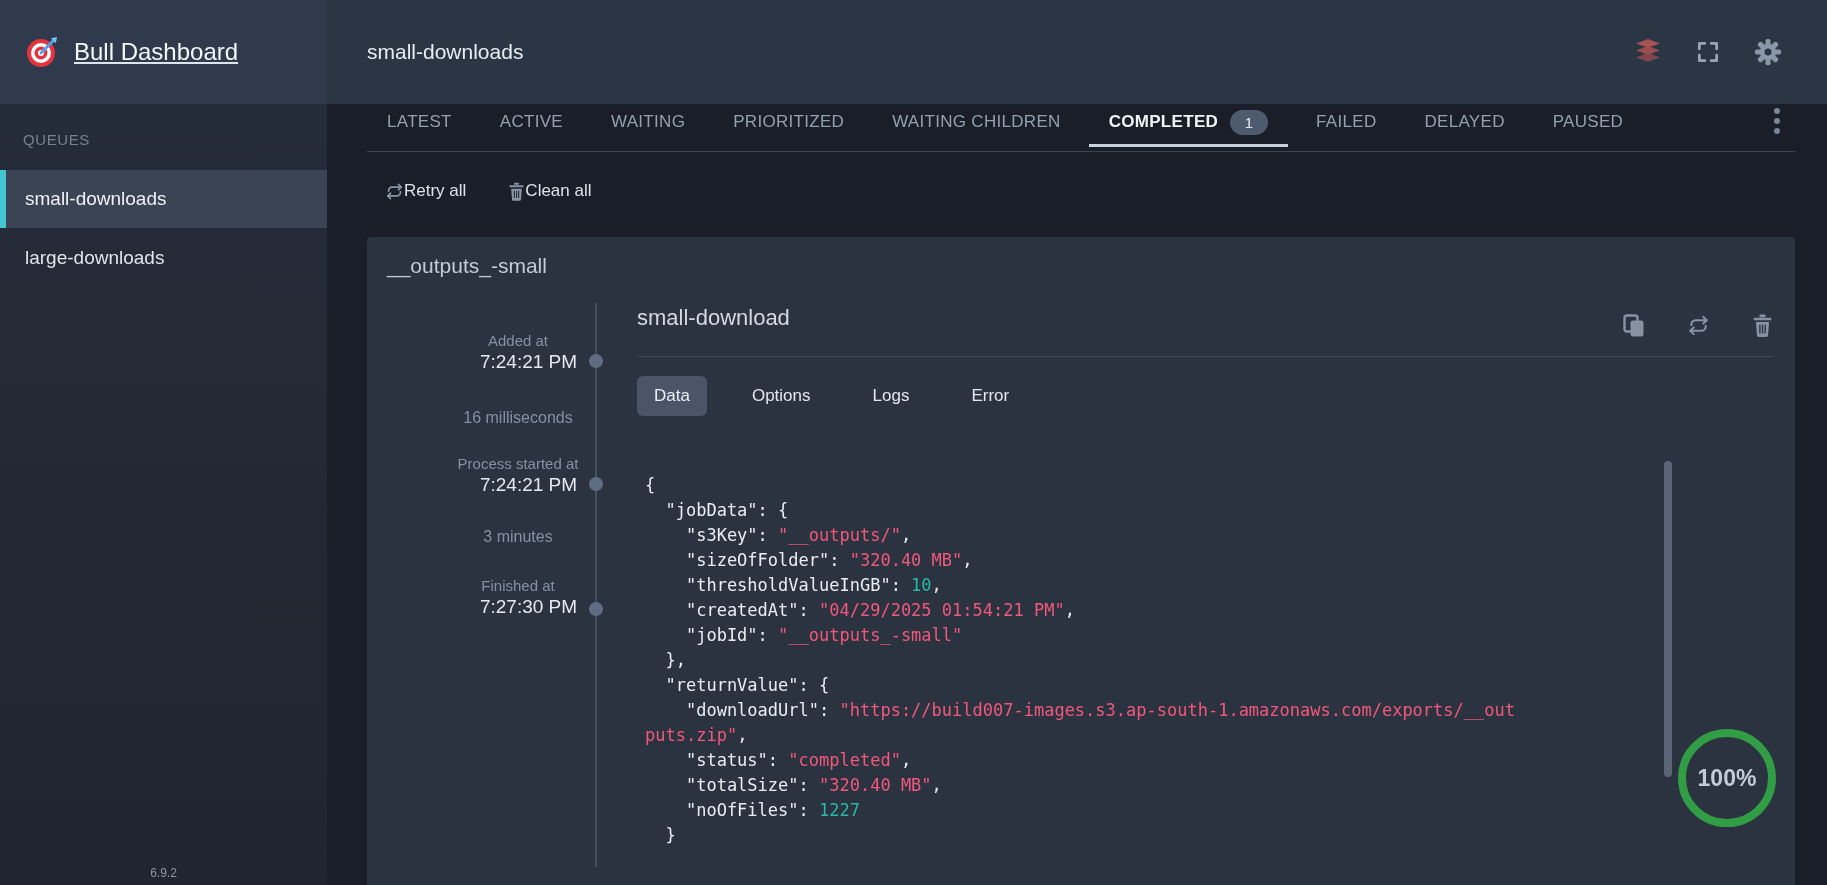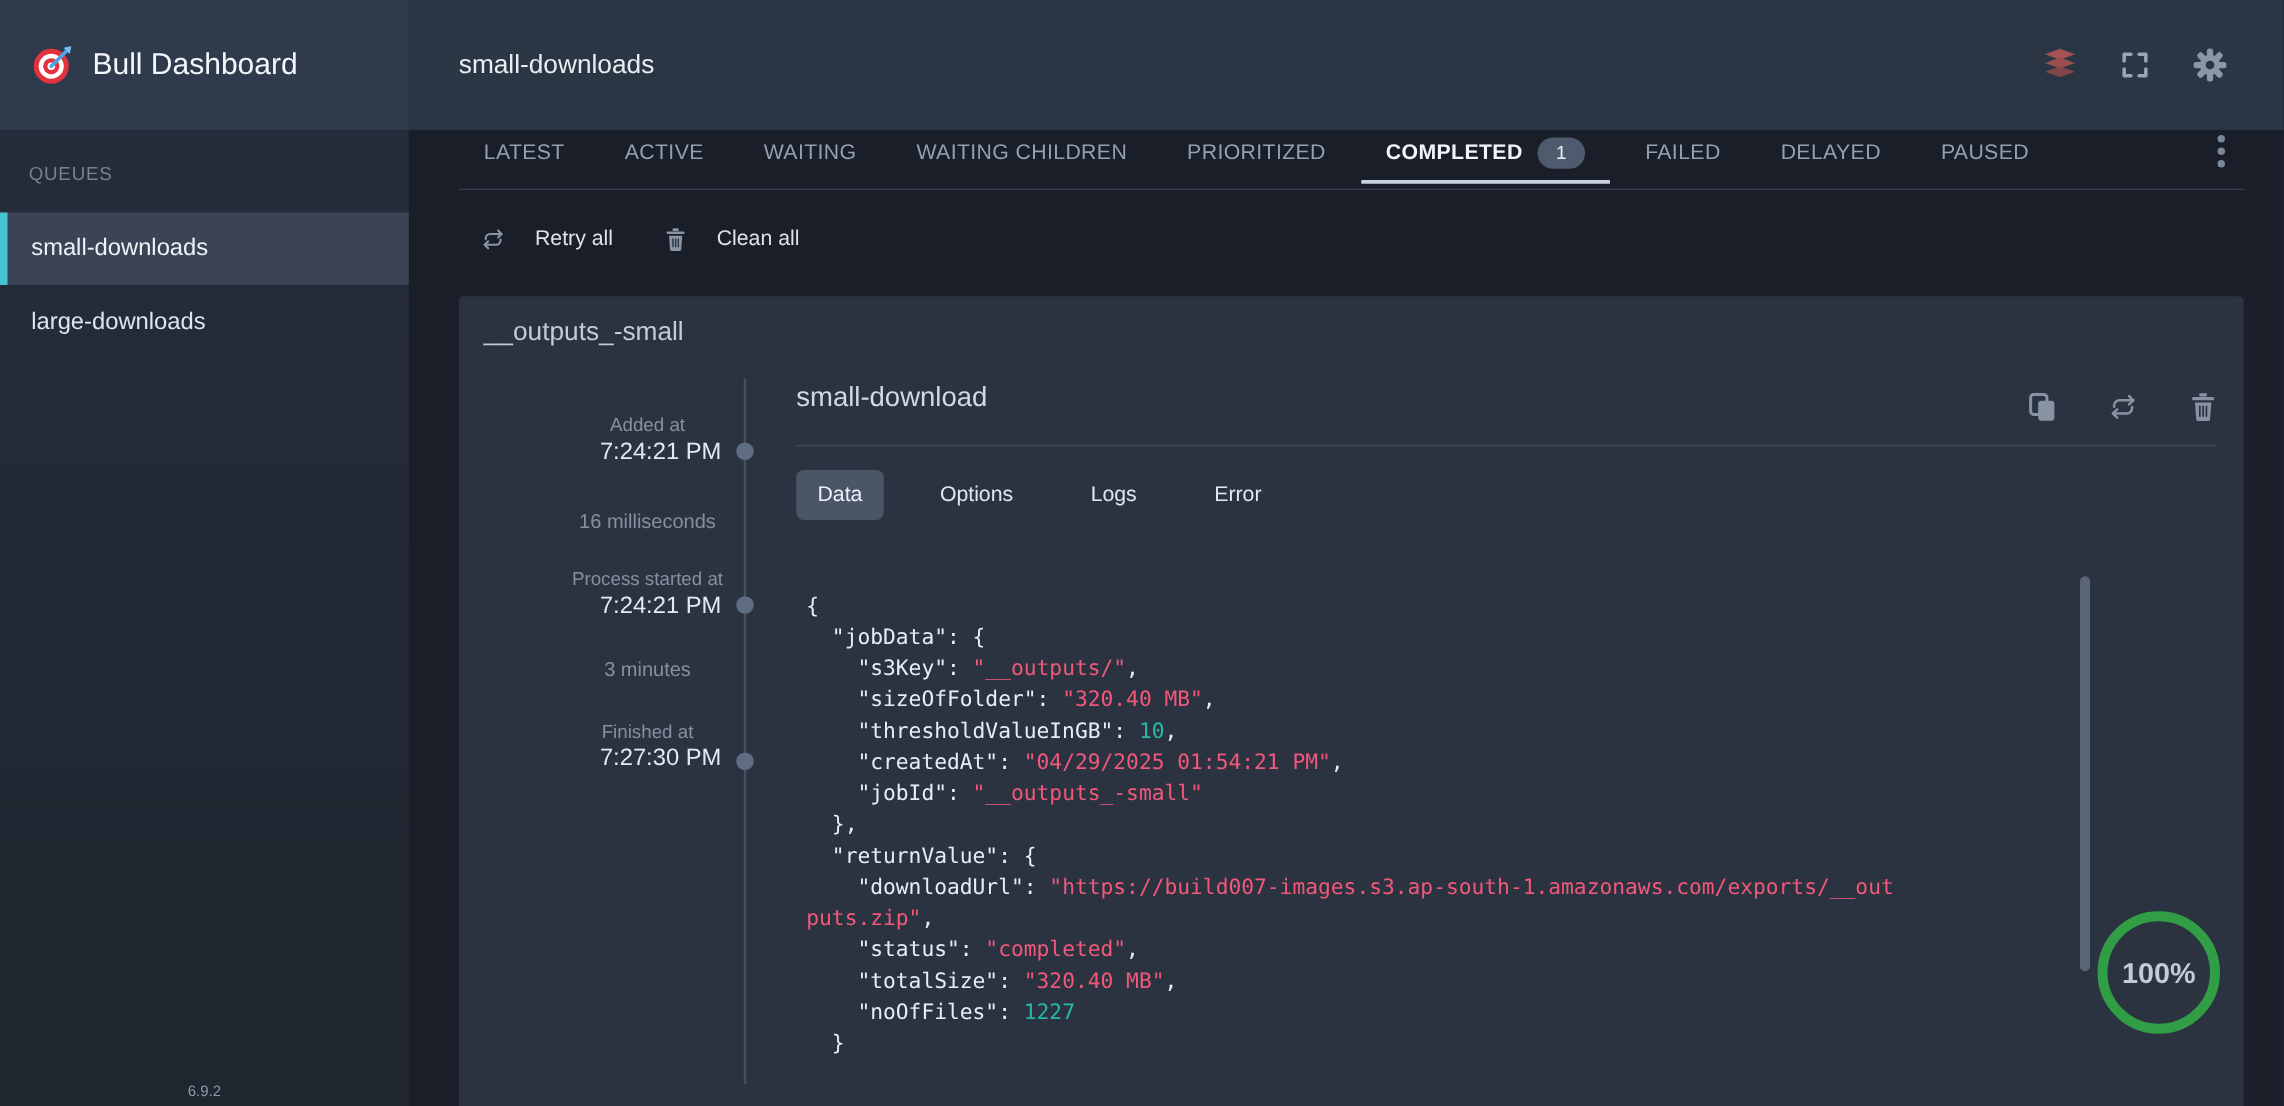--- a/index.html
+++ b/index.html
@@ -4,21 +4,21 @@
 <style>
   html,body{margin:0;padding:0;}
   body{width:1827px;height:885px;position:relative;background:#191e28;
        font-family:"Liberation Sans",sans-serif;overflow:hidden;color:#dfe5ec;}
   svg{display:block;}
 
   
   .sidebar{position:absolute;left:0;top:0;width:327px;height:885px;
            background:linear-gradient(180deg,#262d3b 0%,#20262f 100%);}
   .logo-block{position:absolute;left:0;top:0;width:327px;height:104px;background:#2f3b4c;
-              display:flex;align-items:center;gap:14px;padding-left:24px;box-sizing:border-box;}
+              display:flex;align-items:center;gap:14px;padding-left:24px;box-sizing:border-box;text-decoration:underline;}
   .logo-title{font-size:24px;color:#f3f6fa;}
   .section-label{position:absolute;top:131px;left:23px;font-size:15px;letter-spacing:.6px;color:#76818f;}
   .queue-item{position:absolute;left:0;width:327px;height:58px;display:flex;align-items:center;
               padding-left:25px;box-sizing:border-box;font-size:19px;color:#dfe5ec;cursor:pointer;}
   .queue-item.active{top:170px;background:#3a4455;border-left:6px solid #44c5d2;padding-left:19px;color:#eef2f6;}
   .queue-item.plain{top:229px;}
   .version{position:absolute;bottom:5px;left:0;width:327px;text-align:center;font-size:12px;color:#8d98a6;}
 
   
   .header{position:absolute;left:327px;top:0;width:1500px;height:104px;background:#2b3645;
@@ -34,21 +34,21 @@
   .tab.first{margin-left:40px;}
   .tab.active{color:#f1f4f8;font-weight:bold;}
   .tab.active::after{content:"";position:absolute;left:0;right:0;bottom:-1px;height:3px;background:#c9d1dc;}
   .badge{margin-left:12px;min-width:38px;height:25px;border-radius:13px;background:#4e5b6e;color:#e9eef4;
          font-size:15px;font-weight:normal;display:flex;align-items:center;justify-content:center;}
   .kebab{margin-left:auto;margin-right:46px;cursor:pointer;}
   .content-divider{position:absolute;left:367px;top:151px;width:1428px;height:1px;background:#39424e;}
 
   
   .actions{position:absolute;left:385px;top:181px;display:flex;align-items:center;gap:42px;}
-  .action{display:flex;align-items:center;gap:24px;font-size:17px;color:#dde3ea;cursor:pointer;}
+  .action{display:flex;align-items:center;gap:0;font-size:17px;color:#dde3ea;cursor:pointer;}
   .action svg{color:#8895a6;}
 
   
   .card{position:absolute;left:367px;top:237px;width:1428px;height:766px;background:#2b3340;border-radius:4px;}
   .card-title{position:absolute;left:20px;top:17px;font-size:21px;color:#c3cbd6;}
 
   .tl-line{position:absolute;left:228px;top:66px;width:2px;height:564px;background:#454f60;}
   .tl-entry{position:absolute;left:0;width:206px;text-align:center;margin-left:48px;}
   .tl-label{font-size:15px;color:#8591a0;line-height:19px;}
   .tl-time{font-size:19px;color:#e3e9f0;line-height:23px;padding-left:21px;}
@@ -142,24 +142,24 @@
   <div class="tab first">
       <span>LATEST</span>
     </div>
   <div class="tab">
       <span>ACTIVE</span>
     </div>
   <div class="tab">
       <span>WAITING</span>
     </div>
   <div class="tab">
+      <span>PRIORITIZED</span>
+    </div>
+  <div class="tab">
       <span>WAITING CHILDREN</span>
-    </div>
-  <div class="tab">
-      <span>PRIORITIZED</span>
     </div>
   <div class="tab active">
     <span>COMPLETED</span>
     <span class="badge">1</span>
   </div>
   <div class="tab">
       <span>FAILED</span>
     </div>
   <div class="tab">
       <span>DELAYED</span>

